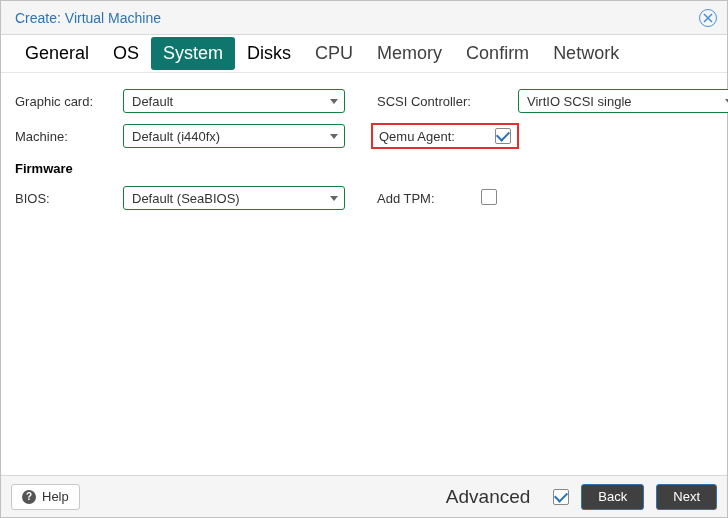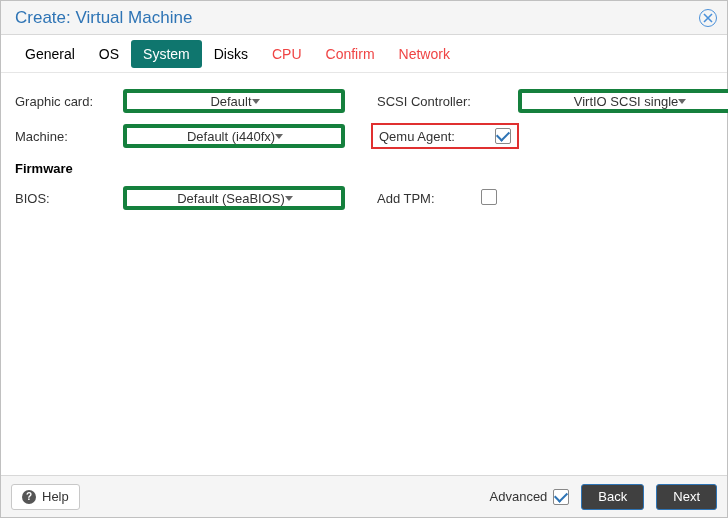--- a/index.html
+++ b/index.html
@@ -25,21 +25,21 @@
     height: 34px;
     background: #f5f5f5;
     border-bottom: 1px solid #d8d8d8;
     display: flex;
     align-items: center;
     padding: 0 10px 0 14px;
     justify-content: space-between;
   }
   .titlebar .title {
     color: #2e74b5;
-    font-size: 17px;
+    font-size: 14px;
   }
   .close-btn {
     width: 18px;
     height: 18px;
     border: 1.5px solid #4a90d9;
     border-radius: 50%;
     display: flex;
     align-items: center;
     justify-content: center;
     color: #4a90d9;
@@ -47,59 +47,59 @@
   }
   .close-btn svg { width: 10px; height: 10px; }
 
   .tabs {
     height: 38px;
     display: flex;
     align-items: center;
     gap: 0;
     padding: 0 12px;
     border-bottom: 1px solid #e6e6e6;
-    font-size: 14px;
+    font-size: 18px;
   }
   .tab {
     padding: 6px 12px;
     color: #000;
     cursor: pointer;
     border-radius: 3px;
   }
   .tab.active {
     background: #0f766e;
     color: #fff;
   }
   .tab.disabled {
-    color: #ef4444;
+    color: #404040;
   }
 
   .body {
     flex: 1 1 auto;
     padding: 16px 14px 10px 14px;
   }
   .form-grid {
     display: grid;
     grid-template-columns: 108px 222px 32px 104px 1fr;
     column-gap: 0;
     row-gap: 10px;
     align-items: center;
   }
   .label {
     color: #333;
     font-size: 13px;
   }
   .select {
     height: 24px;
-    border: 4px solid #15803d;
-    border-radius: 3px;
-    background: #fff;
-    display: flex;
-    align-items: center;
-    justify-content: center;
+    border: 1px solid #15803d;
+    border-radius: 3px;
+    background: #fff;
+    display: flex;
+    align-items: center;
+    justify-content: space-between;
     padding: 0 6px 0 8px;
     font-size: 13px;
     color: #333;
     cursor: pointer;
     width: 222px;
   }
   .select.wide { width: 222px; }
   .tri-down {
     width: 0; height: 0;
     border-left: 4px solid transparent;
@@ -175,22 +175,22 @@
     justify-content: center;
   }
   .footer-right {
     display: flex;
     align-items: center;
     gap: 12px;
   }
   .adv {
     display: flex;
     align-items: center;
-    gap: 6px;
-    font-size: 13px;
+    gap: 23px;
+    font-size: 19px;
     color: #333;
   }
   .btn-primary {
     height: 26px;
     border: 1px solid #2e74b5;
     background: #404040;
     color: #fff;
     border-radius: 3px;
     padding: 0 16px;
     font-size: 13px;
@@ -214,20 +214,21 @@
         </svg>
     </span>
   </div>
 
   <div class="tabs">
     <span class="tab">General</span>
     <span class="tab">OS</span>
     <span class="tab active">System</span>
     <span class="tab">Disks</span>
     <span class="tab disabled">CPU</span>
+    <span class="tab disabled">Memory</span>
     <span class="tab disabled">Confirm</span>
     <span class="tab disabled">Network</span>
   </div>
 
   <div class="body">
     <div class="form-grid">
 
       <span class="label">Graphic card:</span>
       <div class="select">
         <span>Default</span>

